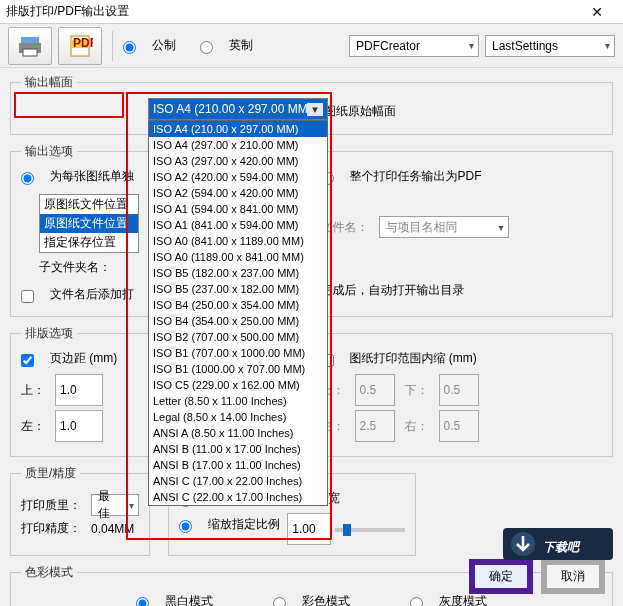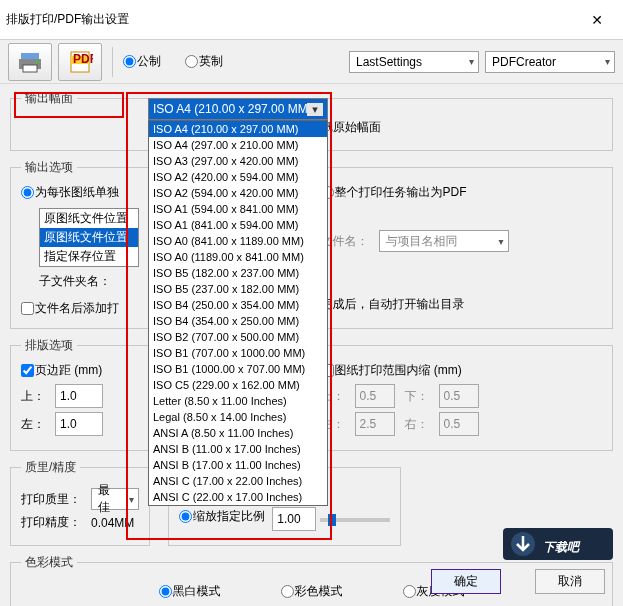--- a/index.html
+++ b/index.html
@@ -1,42 +1,42 @@
 <!DOCTYPE html>
 <html><head>
 <meta charset="utf-8">
 <style>
 * { box-sizing: border-box; margin: 0; padding: 0; font-family: "Microsoft YaHei", SimSun, sans-serif; font-size: 12px; }
 body { background: #f0f0f0; width: 623px; height: 606px; position: relative; }
-.titlebar { background: #fff; height: 40px; display: flex; align-items: center; padding: 0 6px; border-bottom: 1px solid #d0d0d0; }
+.titlebar { background: #fff; height: 24px; display: flex; align-items: center; padding: 0 6px; border-bottom: 1px solid #d0d0d0; }
 .titlebar .title { flex: 1; font-size: 12px; }
 .titlebar .close { width: 40px; text-align: center; font-size: 14px; cursor: default; }
 .toolbar { background: #f0f0f0; height: 44px; display: flex; align-items: center; padding: 4px 8px; gap: 6px; border-bottom: 1px solid #d8d8d8; }
 .toolbtn { width: 44px; height: 38px; border: 1px solid #b0b0b0; background: linear-gradient(#fff,#e8e8e8); display: flex; align-items: center; justify-content: center; border-radius: 2px; }
 .select { border: 1px solid #a0a0a0; background: #fff; padding: 2px 18px 2px 6px; position: relative; height: 22px; display: inline-flex; align-items: center; }
 .select::after { content: "▾"; position: absolute; right: 4px; color: #555; font-size: 10px; }
 .body { padding: 6px 10px; }
 fieldset.grp { border: 1px solid #c8c8c8; padding: 8px 10px 10px 10px; margin-bottom: 8px; position: relative; }
 fieldset.grp > legend { padding: 0 4px; color: #333; }
 .row { display: flex; align-items: center; gap: 10px; margin: 4px 0; }
-input[type=text] { border: 1px solid #a8a8a8; padding: 4px 4px; height: 24px; background: #fff; }
+input[type=text] { border: 1px solid #a8a8a8; padding: 4px 4px; height: 32px; background: #fff; }
 input[type=text][disabled] { background: #f2f2f2; color: #888; }
-label.opt { display: inline-flex; align-items: center; gap: 1px; }
+label.opt { display: inline-flex; align-items: flex-end; gap: 16px; }
 .listbox { border: 1px solid #888; background: #fff; font-size: 11px; }
 .listbox div { padding: 1px 4px; }
 .listbox .sel { background: #0a64c8; color: #fff; }
 .dropdown-main { position: absolute; left: 128px; top: 98px; width: 200px; z-index: 5; padding-left: 20px; }
 .dropdown-main .selbox { border: 1px solid #7a7a7a; height: 22px; background: #0a64c8; color: #fff; display: flex; align-items: center; padding: 0 4px; font-size: 11px; position: relative; }
 .dropdown-main .selbox::after { content: "▾"; position: absolute; right: 4px; color: #333; background: #e6e6e6; width: 16px; text-align: center; }
 .dropdown-main .list { border: 1px solid #666; background: #fff; max-height: 420px; overflow-y: scroll; }
 .dropdown-main .list div { font-size: 11px; padding: 2px 4px; white-space: nowrap; }
 .dropdown-main .list div.on { background: #0a64c8; color: #fff; }
 .redbox1 { position: absolute; border: 2px solid #e00000; pointer-events: none; z-index: 20; }
 .bottom-btns { position: absolute; right: 18px; bottom: 12px; display: flex; gap: 8px; }
-.btn { border: 1px solid #4c1d95; background: #e8f0fb; padding: 3px 22px; margin-left: 26px; }
+.btn { border: 6px solid #4c1d95; background: #e8f0fb; padding: 3px 14px; }
 .watermark { position: absolute; right: 10px; bottom: 40px; z-index: 30; }
 .two-col { display: flex; gap: 18px; }
 .two-col > div { flex: 1; }
 .slider-track { display:inline-block; width:70px; height:4px; background:#c8c8c8; vertical-align:middle; position:relative; }
 .slider-thumb { position:absolute; left:8px; top:-4px; width:8px; height:12px; background:#0a64c8; }
 </style>
 </head>
 <body>
 
 <div class="titlebar">
@@ -64,24 +64,24 @@
   <label class="opt">
       <input type="radio" name="unit" checked="" style="">
       <span>公制</span>
     </label>
   <label class="opt" style="margin-left:18px">
       <input type="radio" name="unit" style="">
       <span>英制</span>
     </label>
   <div style="flex:1"></div>
   <div class="select" style="width:130px">
+      <span>PDFCreator</span>
+    </div>
+  <div class="select" style="width:130px">
       <span>LastSettings</span>
-    </div>
-  <div class="select" style="width:130px">
-      <span>PDFCreator</span>
     </div>
 </div>
 
 <div class="body">
 
 <fieldset class="grp">
   <legend>输出幅面</legend>
   <div class="row">
     <div style="width:200px"></div>
     <label class="opt" style="margin-left:40px">

